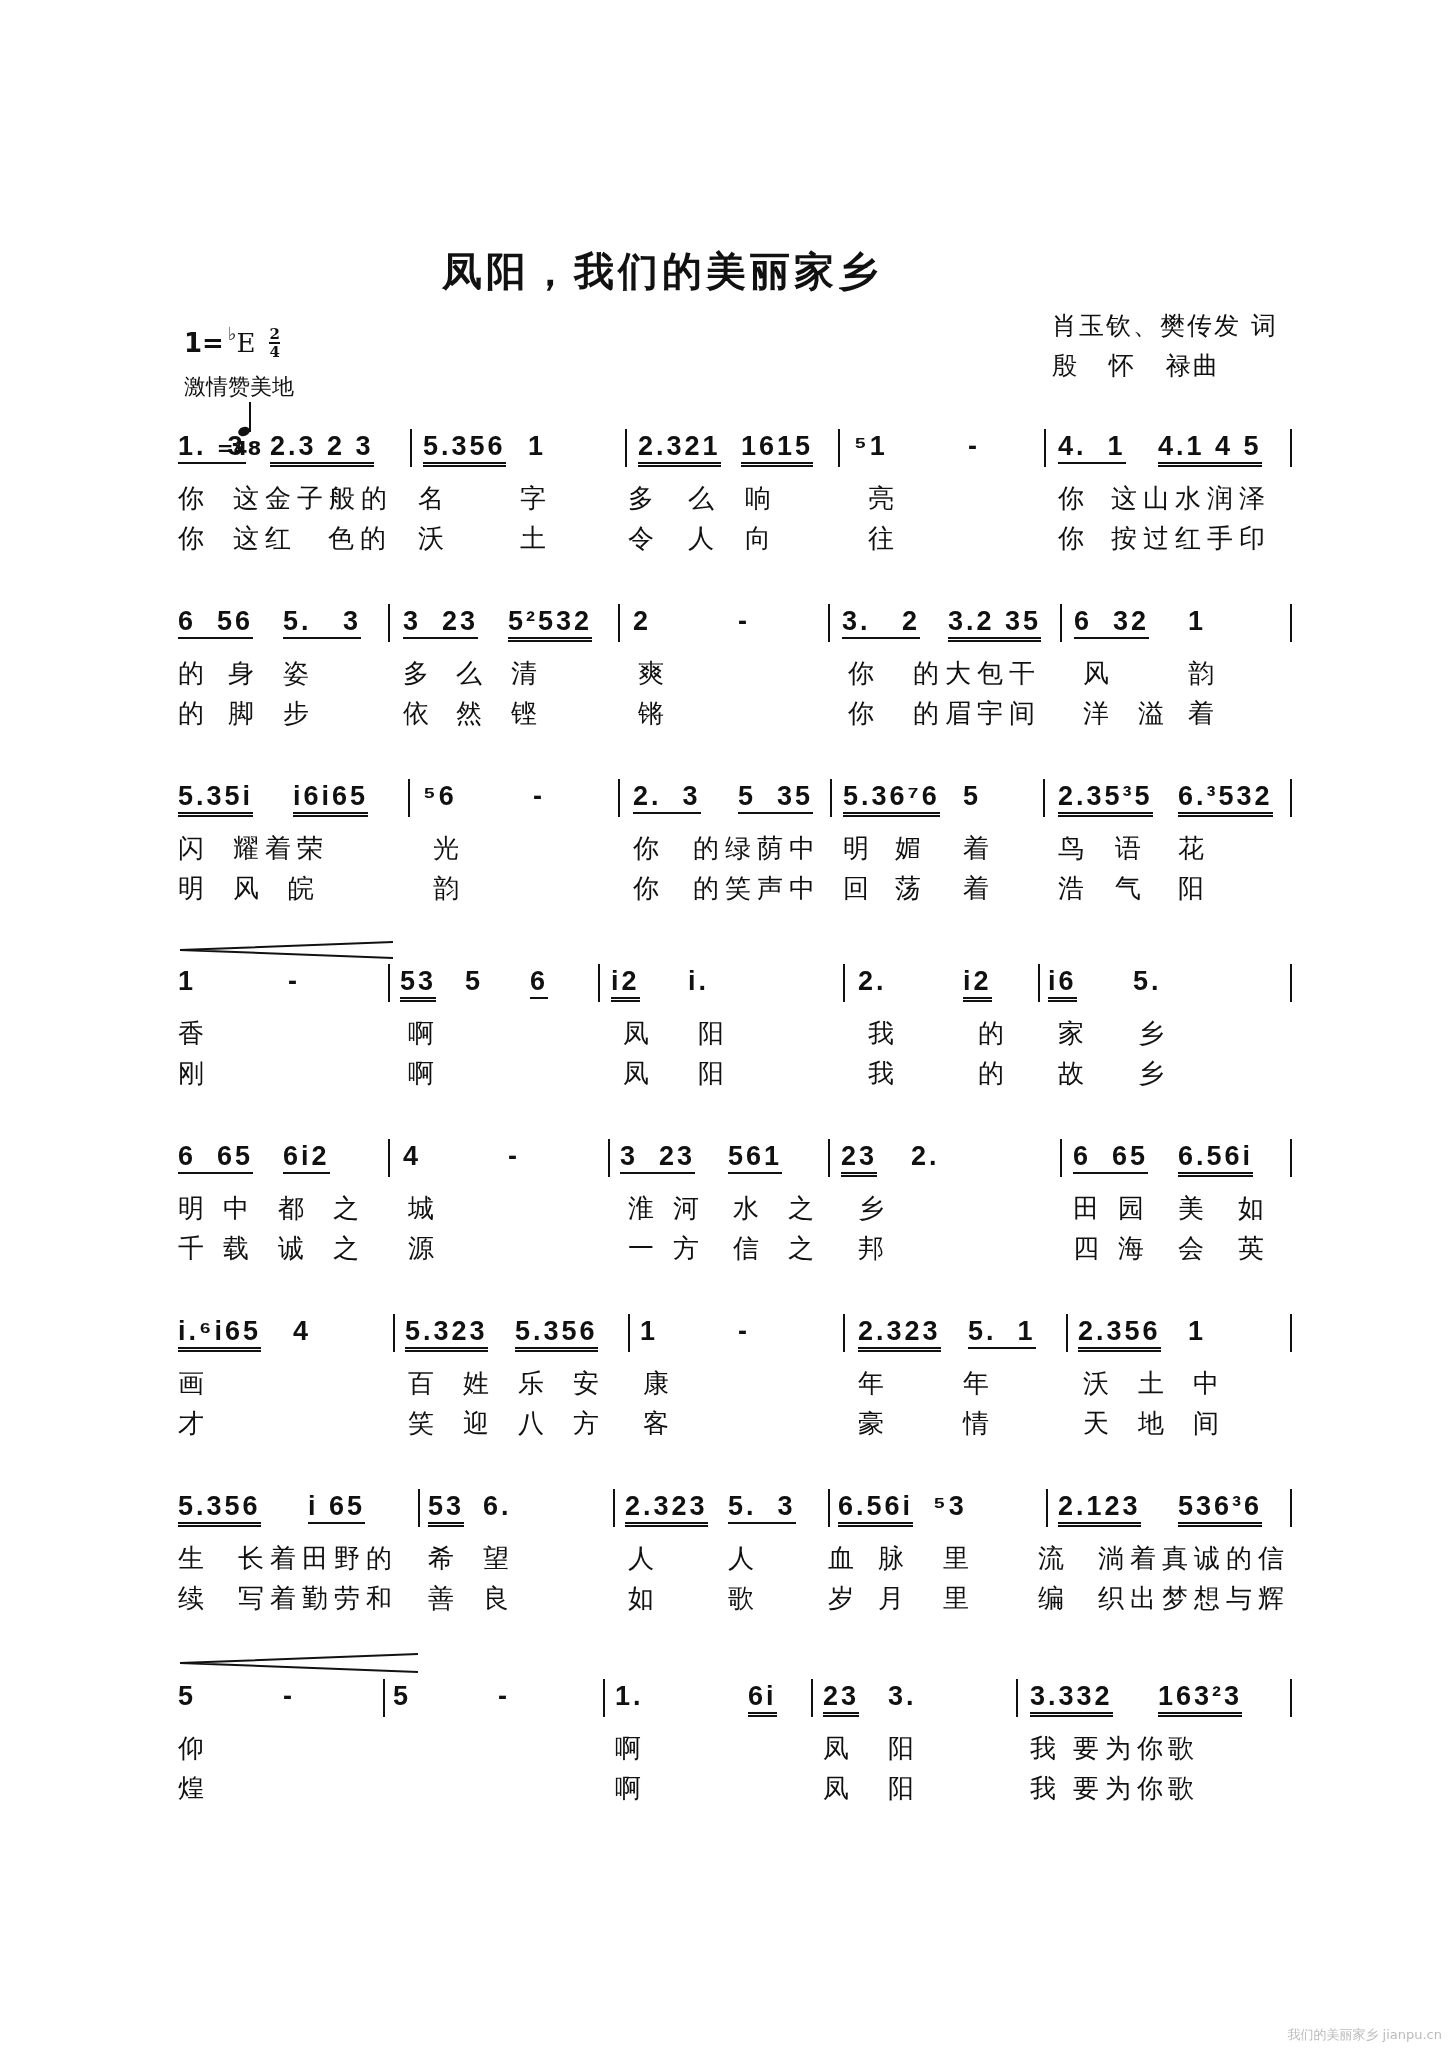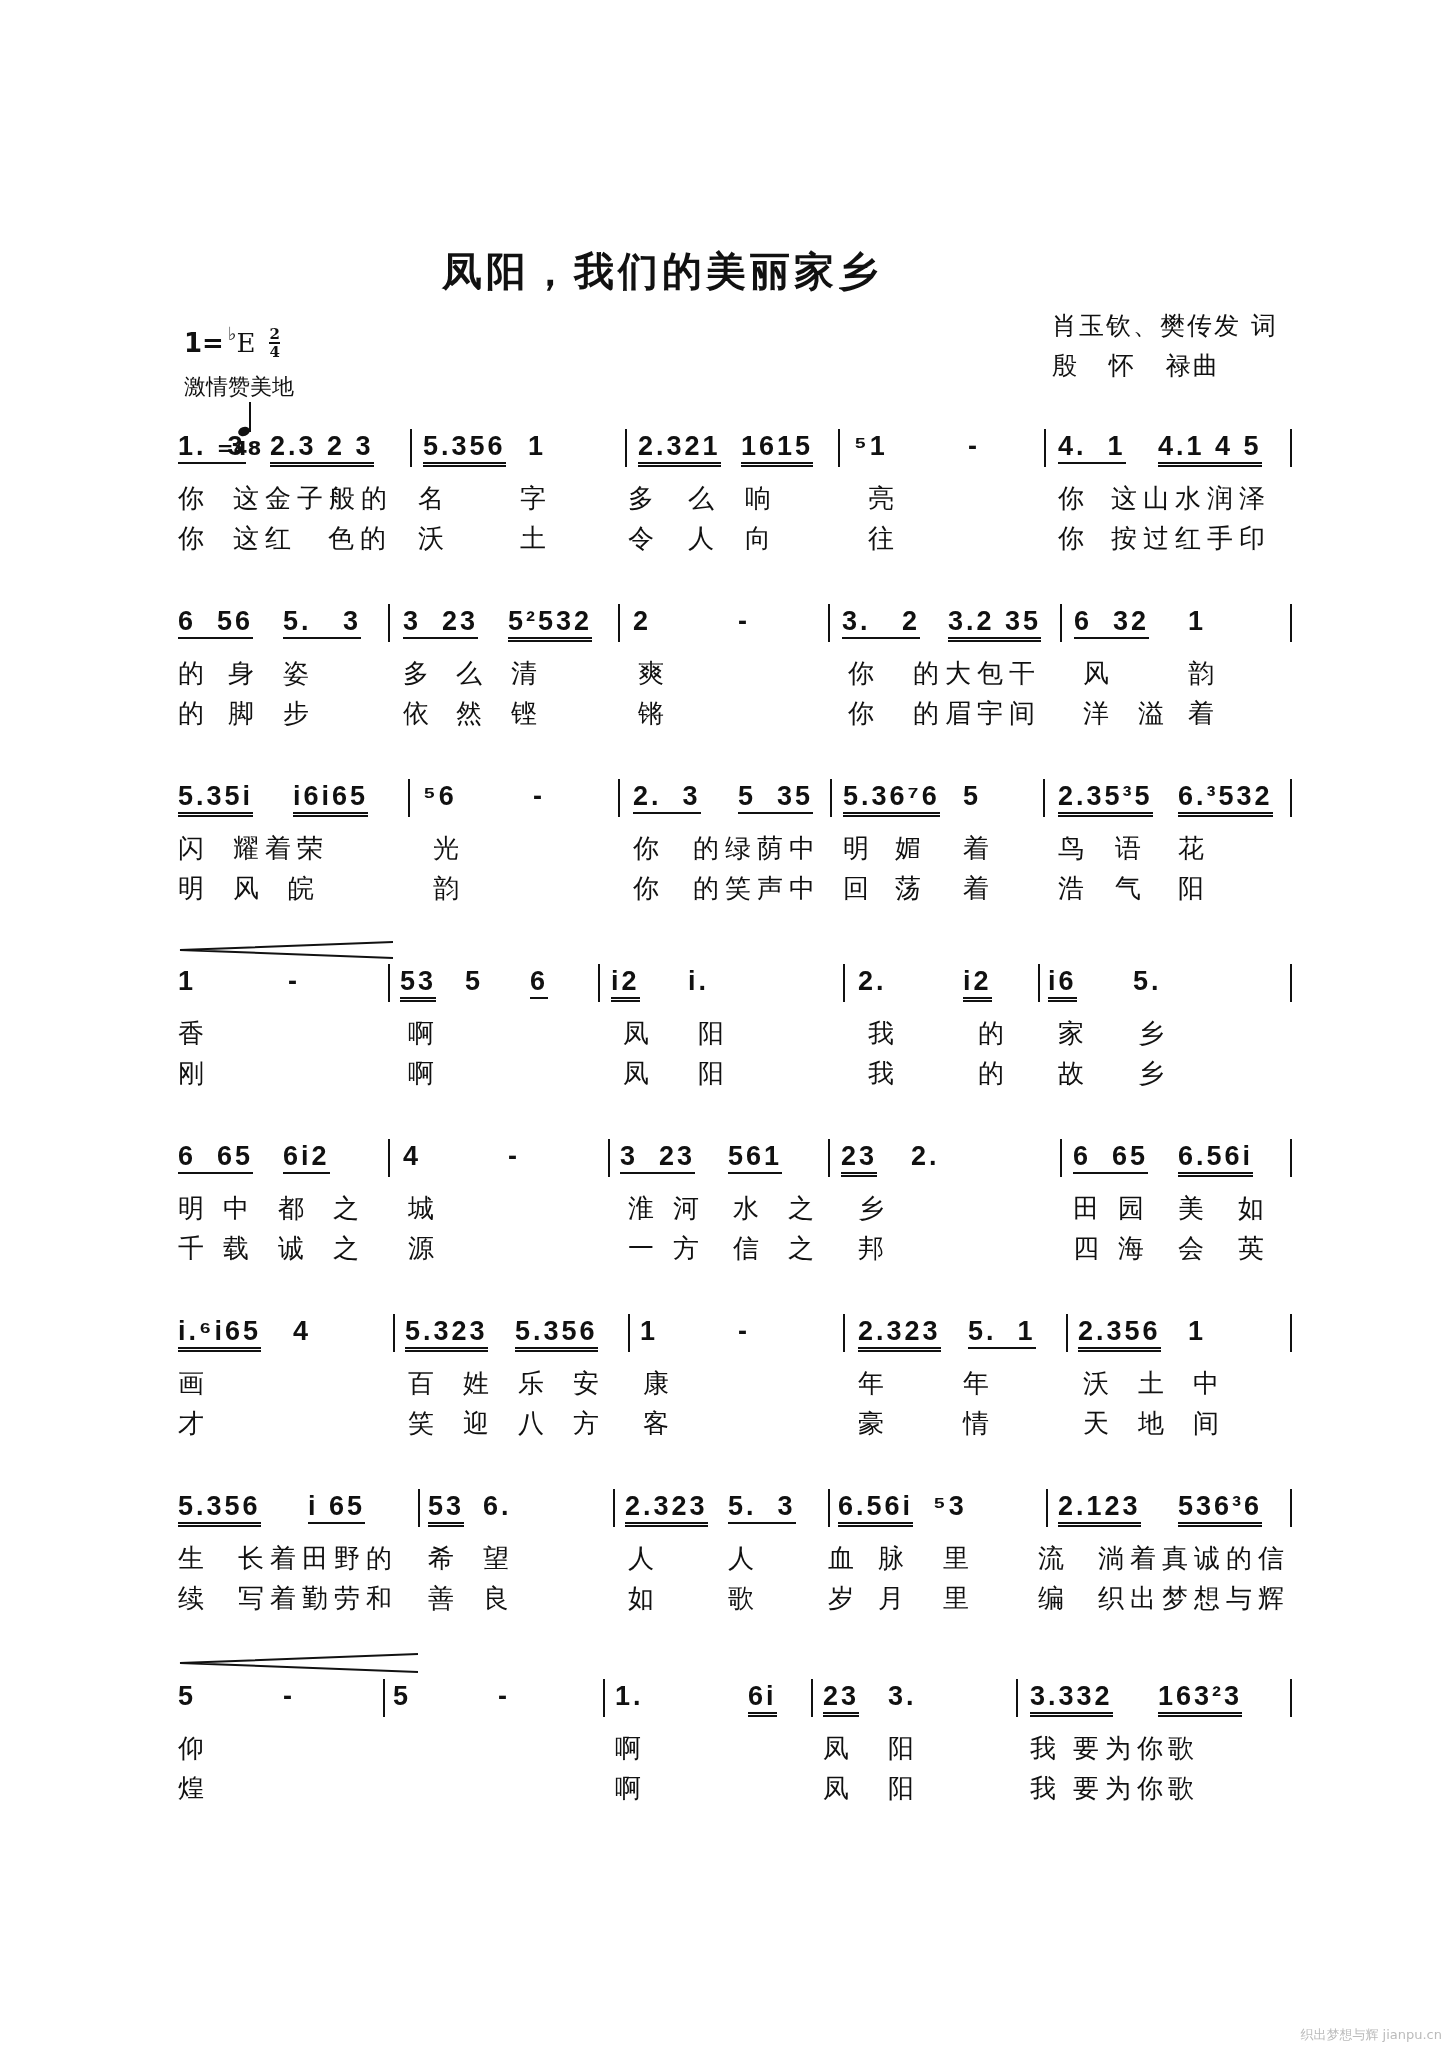--- a/index.html
+++ b/index.html
@@ -97,13 +97,13 @@
       <div class="lyric"><span style="left: 0px; letter-spacing: 6px;">生</span><span style="left: 60px; letter-spacing: 6px;">长着田野的</span><span style="left: 250px; letter-spacing: 6px;">希</span><span style="left: 305px; letter-spacing: 6px;">望</span><span style="left: 450px; letter-spacing: 6px;">人</span><span style="left: 550px; letter-spacing: 6px;">人</span><span style="left: 650px; letter-spacing: 6px;">血</span><span style="left: 700px; letter-spacing: 6px;">脉</span><span style="left: 765px; letter-spacing: 6px;">里</span><span style="left: 860px; letter-spacing: 6px;">流</span><span style="left: 920px; letter-spacing: 6px;">淌着真诚的信</span></div>
       <div class="lyric"><span style="left: 0px; letter-spacing: 6px;">续</span><span style="left: 60px; letter-spacing: 6px;">写着勤劳和</span><span style="left: 250px; letter-spacing: 6px;">善</span><span style="left: 305px; letter-spacing: 6px;">良</span><span style="left: 450px; letter-spacing: 6px;">如</span><span style="left: 550px; letter-spacing: 6px;">歌</span><span style="left: 650px; letter-spacing: 6px;">岁</span><span style="left: 700px; letter-spacing: 6px;">月</span><span style="left: 765px; letter-spacing: 6px;">里</span><span style="left: 860px; letter-spacing: 6px;">编</span><span style="left: 920px; letter-spacing: 6px;">织出梦想与辉</span></div>
     </div>
     <div class="system" style="top: 1675px;">
       <div class="notes"><span class="seg" style="left: 0px;">5</span><span class="seg" style="left: 105px;">-</span><span class="bar" style="left: 205px;"></span><span class="seg" style="left: 215px;">5</span><span class="seg" style="left: 320px;">-</span><span class="bar" style="left: 425px;"></span><span class="seg" style="left: 437px;">1.</span><span class="seg dul" style="left: 570px;">6i</span><span class="bar" style="left: 633px;"></span><span class="seg dul" style="left: 645px;">23</span><span class="seg" style="left: 710px;">3.</span><span class="bar" style="left: 838px;"></span><span class="seg dul" style="left: 852px;">3.332</span><span class="seg dul" style="left: 980px;">163²3</span><span class="bar" style="left: 1112px;"></span></div>
       <div class="lyric"><span style="left: 0px; letter-spacing: 6px;">仰</span><span style="left: 437px; letter-spacing: 6px;">啊</span><span style="left: 645px; letter-spacing: 6px;">凤</span><span style="left: 710px; letter-spacing: 6px;">阳</span><span style="left: 852px; letter-spacing: 6px;">我</span><span style="left: 895px; letter-spacing: 6px;">要为你</span><span style="left: 990px; letter-spacing: 6px;">歌</span></div>
       <div class="lyric"><span style="left: 0px; letter-spacing: 6px;">煌</span><span style="left: 437px; letter-spacing: 6px;">啊</span><span style="left: 645px; letter-spacing: 6px;">凤</span><span style="left: 710px; letter-spacing: 6px;">阳</span><span style="left: 852px; letter-spacing: 6px;">我</span><span style="left: 895px; letter-spacing: 6px;">要为你</span><span style="left: 990px; letter-spacing: 6px;">歌</span></div>
     </div>
   </div>
 
-<div class="watermark">织出梦想与辉 jianpu.cn</div>
+<div class="watermark">我们的美丽家乡 jianpu.cn</div>
 
 </body></html>

